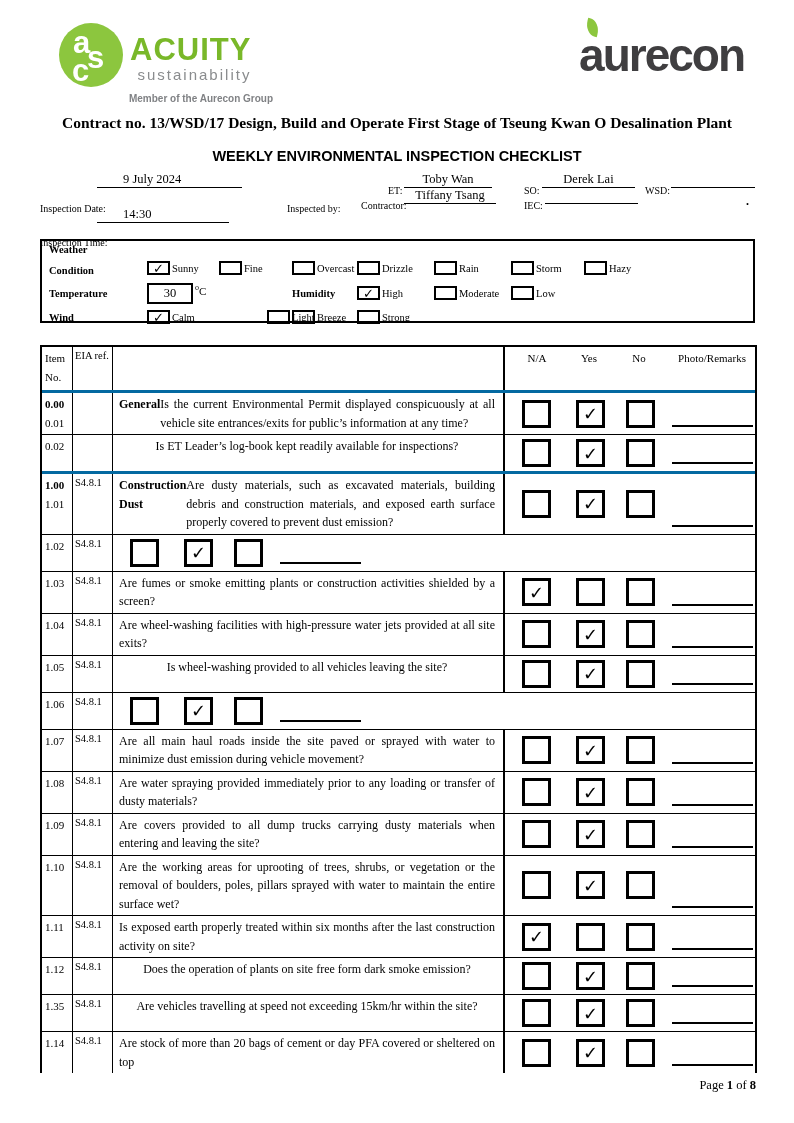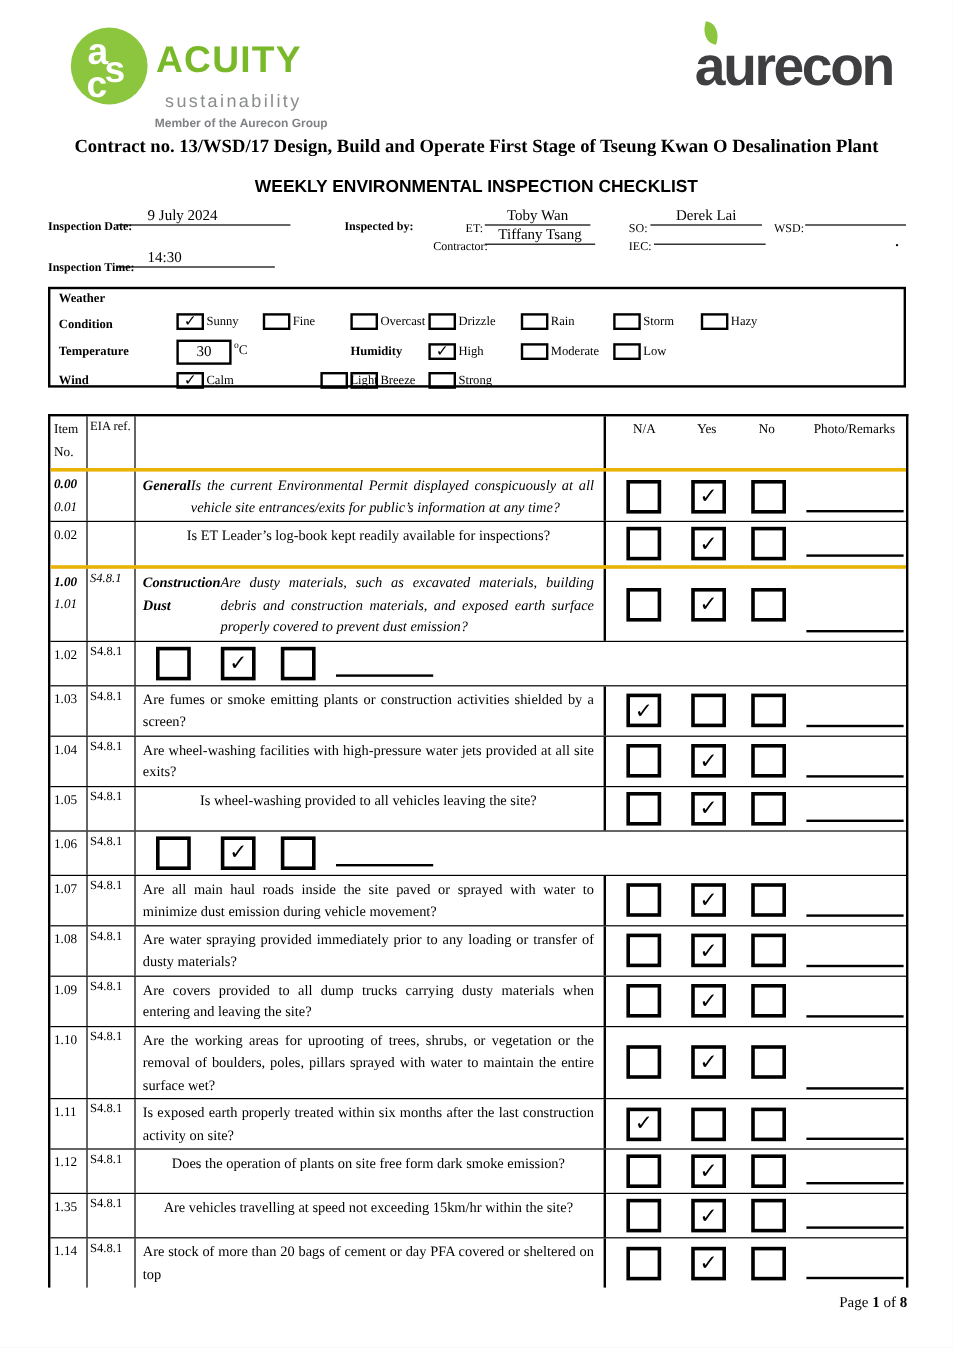--- a/index.html
+++ b/index.html
@@ -7,38 +7,38 @@
   .page { position: relative; width: 794px; height: 1123px; background: #fff; margin: 0 auto;
           overflow: hidden; color: #000; }
 
   
   .acuity { position: absolute; left: 58px; top: 22px; }
   .acuity-top { display: flex; align-items: flex-start; }
   .acuity-words { margin-left: 6px; padding-top: 12px; }
   .acuity-name { font-family: "Liberation Sans", sans-serif; font-weight: bold; font-size: 31px;
                  line-height: 1; letter-spacing: 1px; }
   .acuity-sub { font-family: "Liberation Sans", sans-serif; font-size: 15px; letter-spacing: 2px;
-                color: #8a8c8e; text-align: right; margin-top: 11px; }
+                color: #8a8c8e; text-align: right; margin-top: 1px; }
   .acuity-tag { font-family: "Liberation Sans", sans-serif; font-weight: bold; font-size: 10px;
                 color: #808285; text-align: center; margin-top: 5px; width: 190px; margin-left: 48px; }
   .aurecon { position: absolute; right: 50px; top: 32px; text-align: center; }
   .aurecon-word { position: relative; display: inline-block; font-family: "Liberation Sans", sans-serif;
                   font-weight: bold; font-size: 46px; line-height: 1; letter-spacing: -2px; }
   .aurecon-leaf { position: absolute; left: 7px; top: -13px; width: 13px; height: 17px;
                   border-radius: 0 85% 0 85%; transform: rotate(14deg); }
 
   
   .title { position: absolute; top: 114px; left: 0; width: 100%; text-align: center;
            font-weight: bold; font-size: 15.5px; }
   .subtitle { position: absolute; top: 148px; left: 0; width: 100%; text-align: center;
               font-family: "Liberation Sans", sans-serif; font-weight: bold; font-size: 14.5px; }
 
   
   .lbl { position: absolute; font-size: 10px; }
-  .lbl.b { font-weight: bold; }
+  .lbl.b { font-weight: normal; margin-top: 19px; }
   .fill { position: absolute; border-bottom: 1.3px solid #000; font-size: 12.5px;
           display: flex; align-items: flex-end; justify-content: center; line-height: 1.1; }
   .fill.left-pad { justify-content: flex-start; padding-left: 26px; }
   .dot { position: absolute; font-weight: bold; font-size: 12px; }
 
   
   .weather { position: absolute; left: 40px; top: 239px; width: 715px; height: 84px;
              border: 2px solid #000; font-size: 10.5px; }
   .w-title { position: absolute; left: 7px; top: 3px; font-weight: bold; }
   .w-lbl { position: absolute; font-weight: bold; }
@@ -59,21 +59,21 @@
   [data-name="wind-options"] .opt:nth-child(3){ left:250px; } [data-name="wind-options"] .opt:nth-child(4){ left:315px; }
   .temp-box { position: absolute; left: 105px; top: 42px; width: 46px; height: 21px; border: 2px solid #000;
               display: flex; align-items: center; justify-content: center; font-size: 12.5px; }
   .temp-unit { position: absolute; left: 153px; top: 42px; font-size: 11px; }
   .temp-unit sup { font-size: 8px; }
 
   
   .table { position: absolute; left: 40px; top: 345px; width: 717px;
            border: 2px solid #000; border-bottom: none; }
   .t-row { display: flex; border-top: 1.5px solid #000; min-height: 37px; }
-  .t-row.thick { border-top: 3px solid #eab308; font-style: italic; }
+  .t-row.thick { border-top: 3px solid #0369a1; }
   .t-head { border-top: none; min-height: 43px; }
   .c-item { width: 31px; flex: none; border-right: 1.5px solid #000; font-size: 11px;
             padding: 2px 0 0 3px; line-height: 19px; }
   .dual .item-top { font-weight: bold; }
   .c-eia { width: 40px; flex: none; border-right: 1.5px solid #000; font-size: 10.5px; padding: 3px 0 0 2px; }
   .c-q { flex: 1; border-right: 2px solid #000; padding: 2px 8px 2px 6px; font-size: 12px;
          line-height: 18.5px; display: flex; justify-content: center; }
   .q-section { font-weight: bold; }
   .q-text { text-align: justify; }
   .c-ans { width: 250px; flex: none; position: relative; }

